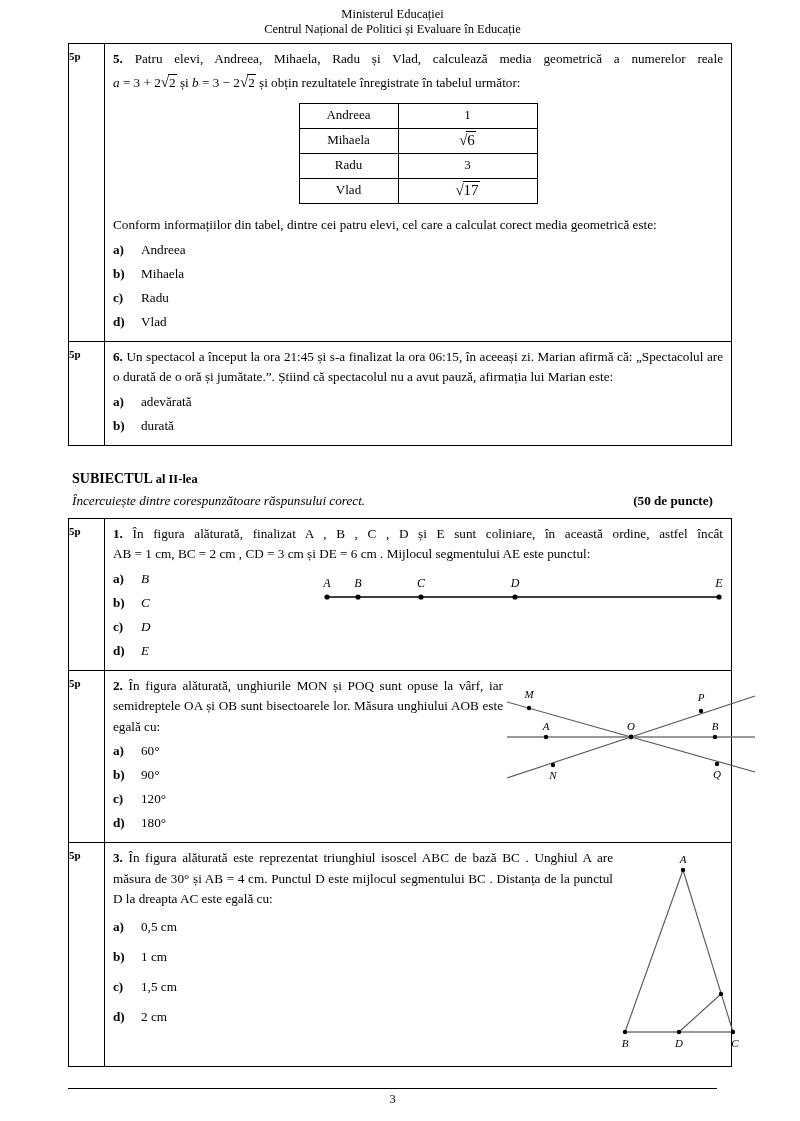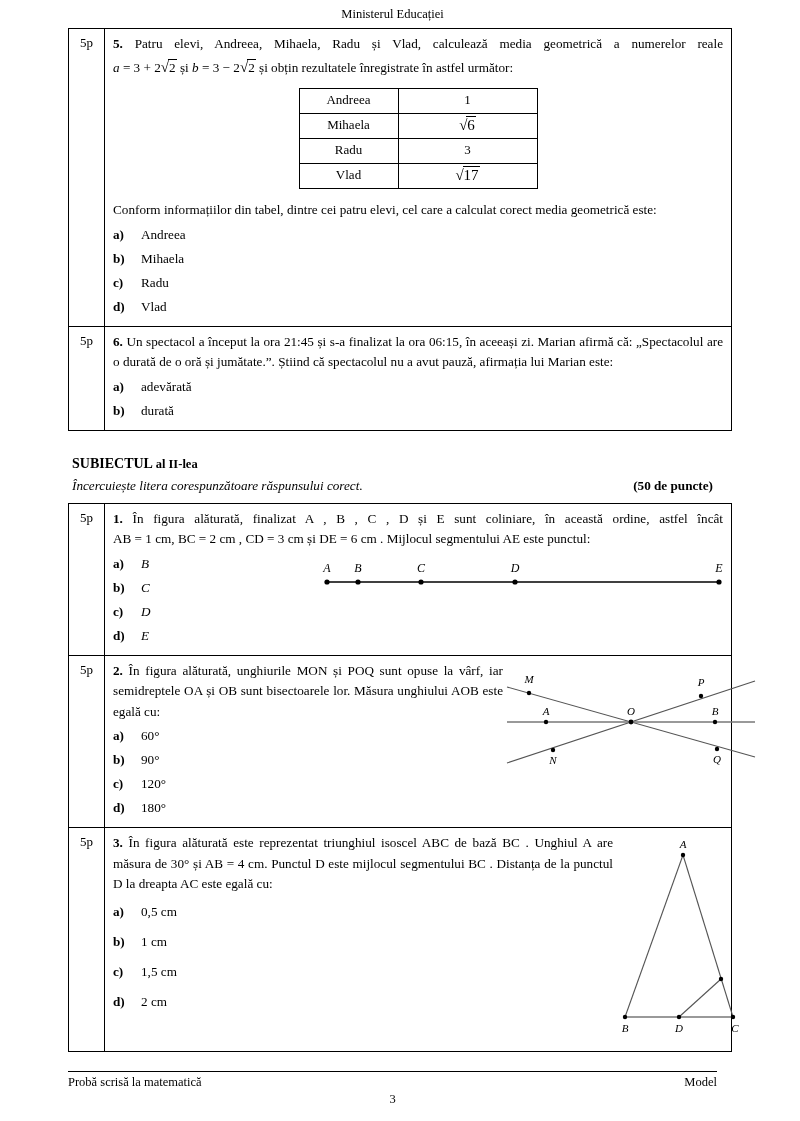--- a/index.html
+++ b/index.html
@@ -38,23 +38,22 @@
     margin-left: 68px;
     table-layout: fixed;
   }
   .qtable td {
     border: 1px solid #000;
     vertical-align: top;
     padding: 0;
   }
   .pts-cell {
     width: 35px;
-    text-align: center;
-    font-weight: normal;
-    font-size: 13px;
+    font-weight: bold;
+    font-size: 11px;
     padding-top: 6px !important;
     font-family: "Liberation Serif", serif;
   }
   .body-cell {
     padding: 5px 8px 7px 8px !important;
     font-size: 13.2px;
     line-height: 20.5px;
   }
 
   
@@ -150,38 +149,39 @@
     margin-top: 2px;
   }
 </style>
 </head>
 <body>
 
 <div class="page">
 
   <div class="doc-header">
     <div>Ministerul Educației</div>
+    <div>Centrul Național de Politici și Evaluare în Educație</div>
   </div>
 
   <table class="qtable" style="margin-top:6px;">
     <tbody>
         <tr>
       <td class="pts-cell">5p</td>
       <td class="body-cell">
         <div class="just">
           <span class="qnum">5.</span>
           <span>Patru elevi, Andreea, Mihaela, Radu și Vlad, calculează media geometrică a numerelor reale</span>
         </div>
         <div class="nojust" style="margin-top:2px;">
           <span class="mi">a</span>
           <span>= 3 + 2</span><span class="rad"><span class="sym">√</span><span class="rand">2</span></span>
           <span>și</span>
           <span class="mi">b</span>
           <span>= 3 − 2</span><span class="rad"><span class="sym">√</span><span class="rand">2</span></span>
-          <span>și obțin rezultatele înregistrate în astfel următor:</span>
+          <span>și obțin rezultatele înregistrate în tabelul următor:</span>
         </div>
 
         <div class="students-wrap">
           <table class="students">
             <tbody>
                   <tr>
               <td class="name">Andreea</td>
               <td class="val">1</td>
             </tr>
             <tr>
@@ -247,21 +247,21 @@
       </td>
     </tr>
   </tbody>
     </table>
 
   <div class="section-head">
     <span>SUBIECTUL</span>
     <span class="small">al II-lea</span>
   </div>
   <div class="section-sub">
-    <span class="ital">Încercuiește litera corespunzătoare răspunsului corect.</span>
+    <span class="ital">Încercuiește dintre corespunzătoare răspunsului corect.</span>
     <span class="pts">(50 de puncte)</span>
   </div>
 
   <table class="qtable">
 
     <tbody>
         <tr>
       <td class="pts-cell">5p</td>
       <td class="body-cell">
         <div class="just">
@@ -416,20 +416,16 @@
             </svg>
           </div>
         </div>
       </td>
     </tr>
   </tbody>
     </table>
 
   <div class="footer">
     <div class="rule"></div>
-    <div class="line">
-      <span>Probă scrisă la matematică</span>
-      <span>Model</span>
-    </div>
     <div class="pageno">3</div>
   </div>
 
 </div>
 
 </body></html>

